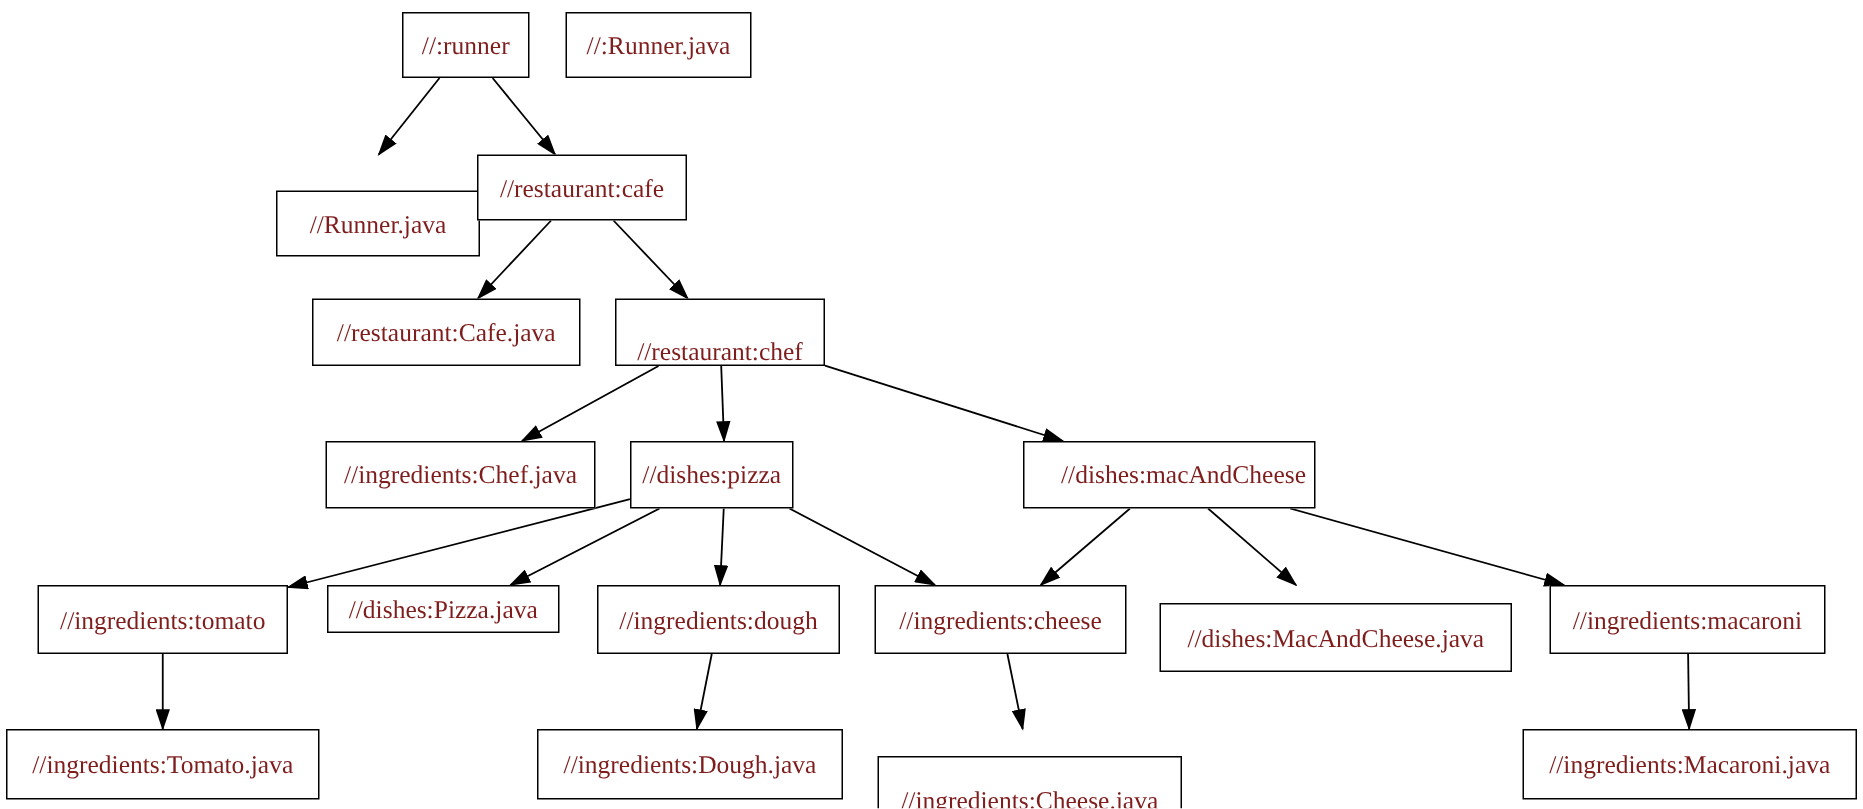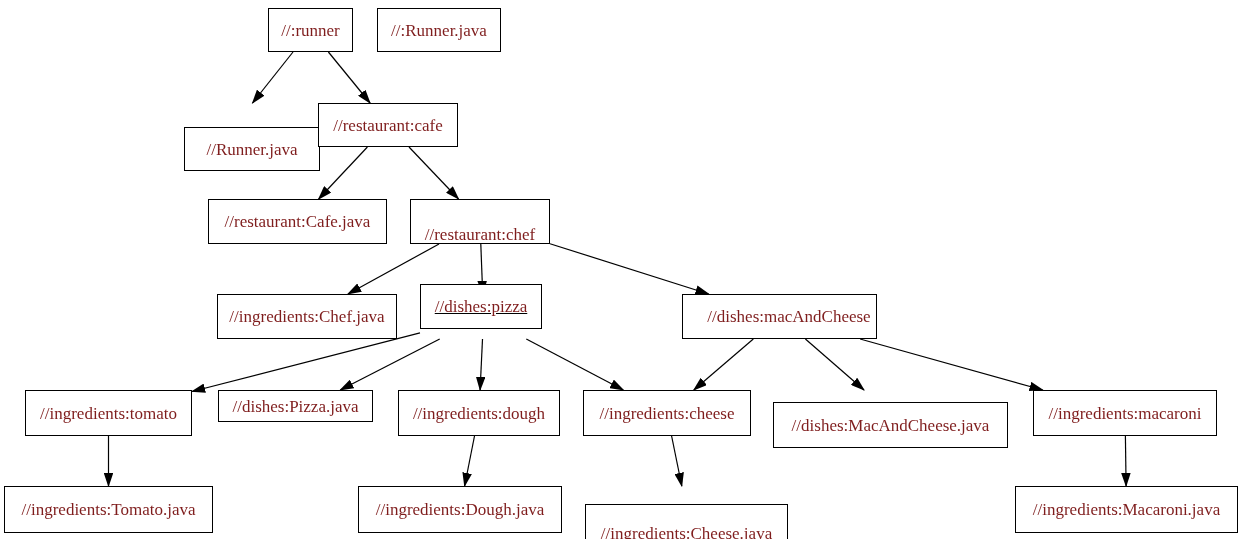--- a/index.html
+++ b/index.html
@@ -79,21 +79,21 @@
       </div>
       <div class="node" style="left: 208px; top: 199px; width: 179px; height: 45px;">
         <span>//restaurant:Cafe.java</span>
       </div>
       <div class="node" style="left: 410px; top: 199px; width: 140px; height: 45px; align-items: flex-end;">
         <span>//restaurant:chef</span>
       </div>
       <div class="node" style="left: 217px; top: 294px; width: 180px; height: 45px;">
         <span>//ingredients:Chef.java</span>
       </div>
-      <div class="node" style="left: 420px; top: 284px; width: 122px; height: 45px; text-decoration: underline;">
+      <div class="node" style="left: 420px; top: 294px; width: 109px; height: 45px;">
         <span>//dishes:pizza</span>
       </div>
       <div class="node" style="left: 682px; top: 294px; width: 195px; height: 45px; padding-left: 19px;">
         <span>//dishes:macAndCheese</span>
       </div>
       <div class="node" style="left: 25px; top: 390px; width: 167px; height: 46px;">
         <span>//ingredients:tomato</span>
       </div>
       <div class="node" style="left: 218px; top: 390px; width: 155px; height: 32px;">
         <span>//dishes:Pizza.java</span>

